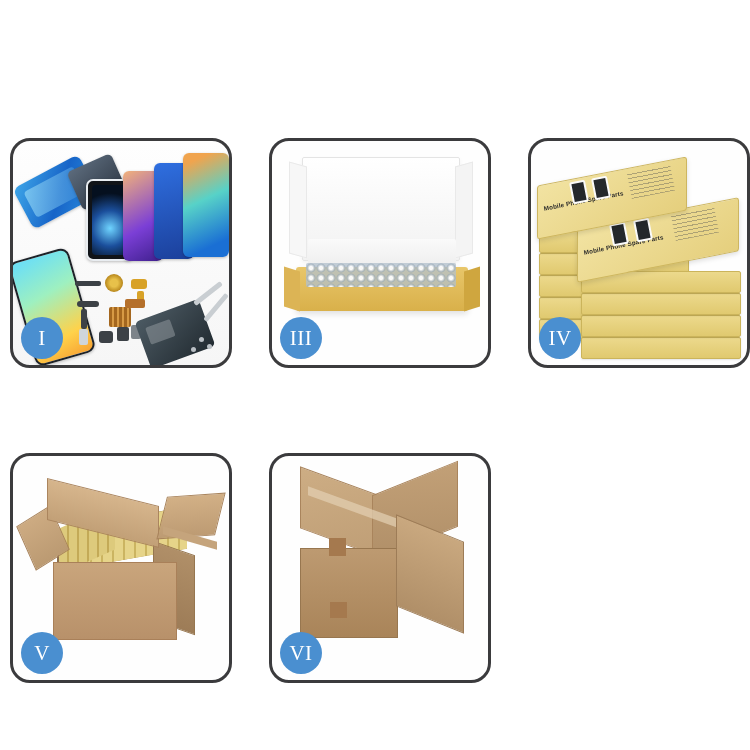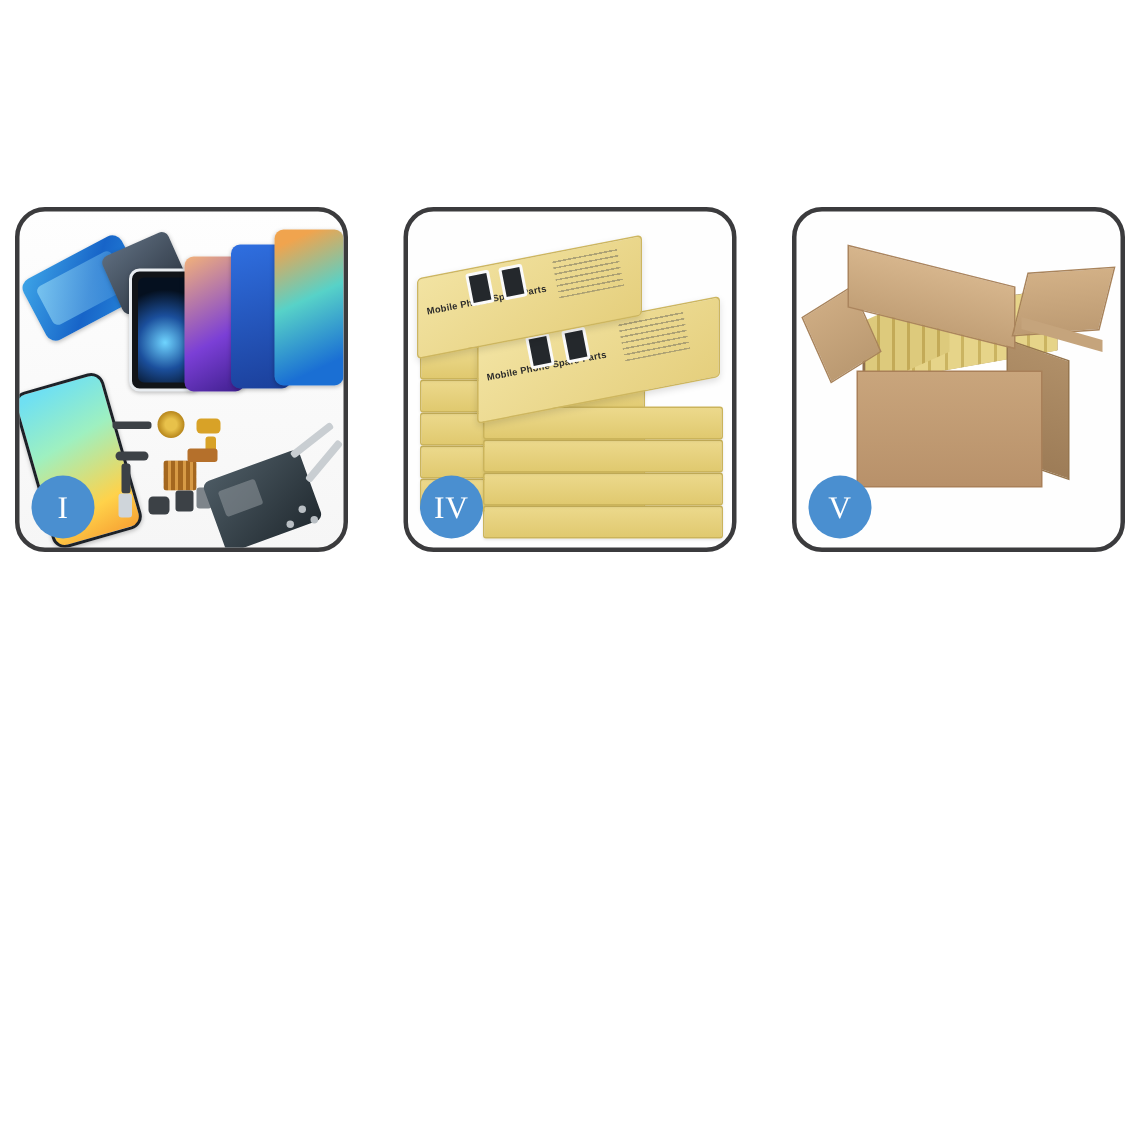--- a/index.html
+++ b/index.html
@@ -250,20 +250,32 @@
         <div class="driver" style="left:178px;top:150px;"></div>
         <div class="driver" style="left:186px;top:164px;transform:rotate(-50deg);"></div>
         <div class="part" style="left:186px;top:196px;width:5px;height:5px;border-radius:50%;background:#b9bfc4;"></div>
         <div class="part" style="left:194px;top:203px;width:5px;height:5px;border-radius:50%;background:#b9bfc4;"></div>
         <div class="part" style="left:178px;top:206px;width:5px;height:5px;border-radius:50%;background:#b9bfc4;"></div>
       </div>
       <div class="badge">I</div>
     </div>
 
 
+    <div class="panel p3">
+      <div class="stage">
+        <div class="lid3">
+          <div class="flapL"></div>
+          <div class="flapR"></div>
+        </div>
+        <div class="foam3"></div>
+        <div class="tray3"></div>
+        <div class="bubinbox"></div>
+      </div>
+      <div class="badge">III</div>
+    </div>
 
     <div class="panel p4">
       <div class="stage">
 
         <div class="ybox" style="left:8px;top:178px;"></div>
         <div class="ybox" style="left:8px;top:156px;"></div>
         <div class="ybox" style="left:8px;top:134px;"></div>
         <div class="ybox" style="left:8px;top:112px;"></div>
         <div class="ybox" style="left:8px;top:90px;"></div>
 
@@ -295,15 +307,27 @@
         <div class="c5-side"></div>
         <div class="c5-body"></div>
         <div class="c5-flapL"></div>
         <div class="c5-flapTop"></div>
         <div class="c5-flapR"></div>
         <div class="c5-lipR"></div>
       </div>
       <div class="badge">V</div>
     </div>
 
+    <div class="panel p6">
+      <div class="stage">
+        <div class="c6-top"></div>
+        <div class="c6-top2"></div>
+        <div class="c6-tape"></div>
+        <div class="c6-front"></div>
+        <div class="c6-right"></div>
+        <div class="c6-tab1"></div>
+        <div class="c6-tab2"></div>
+      </div>
+      <div class="badge">VI</div>
+    </div>
 
   </div>
 </div>
 
 </body></html>

